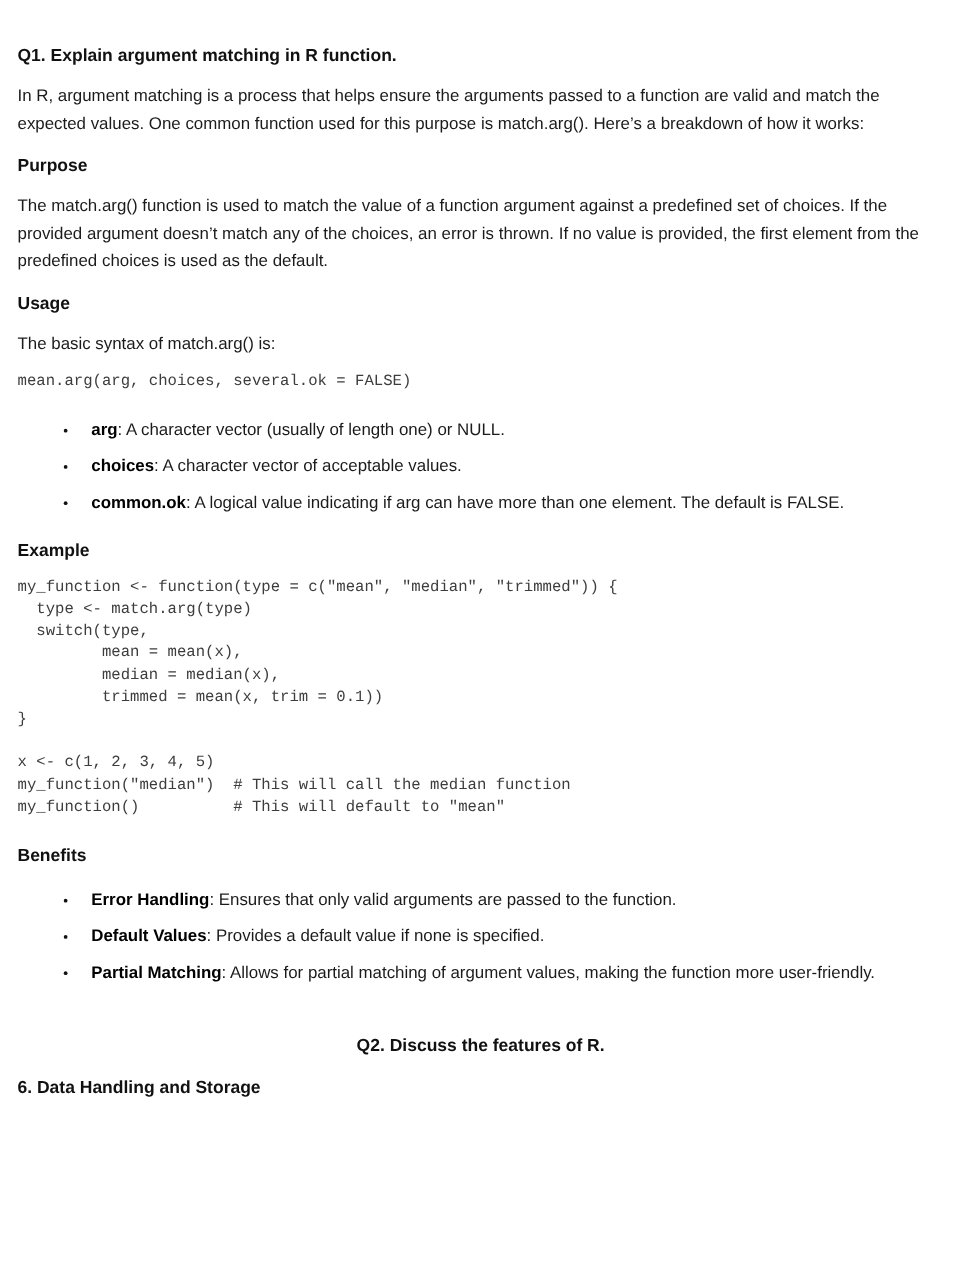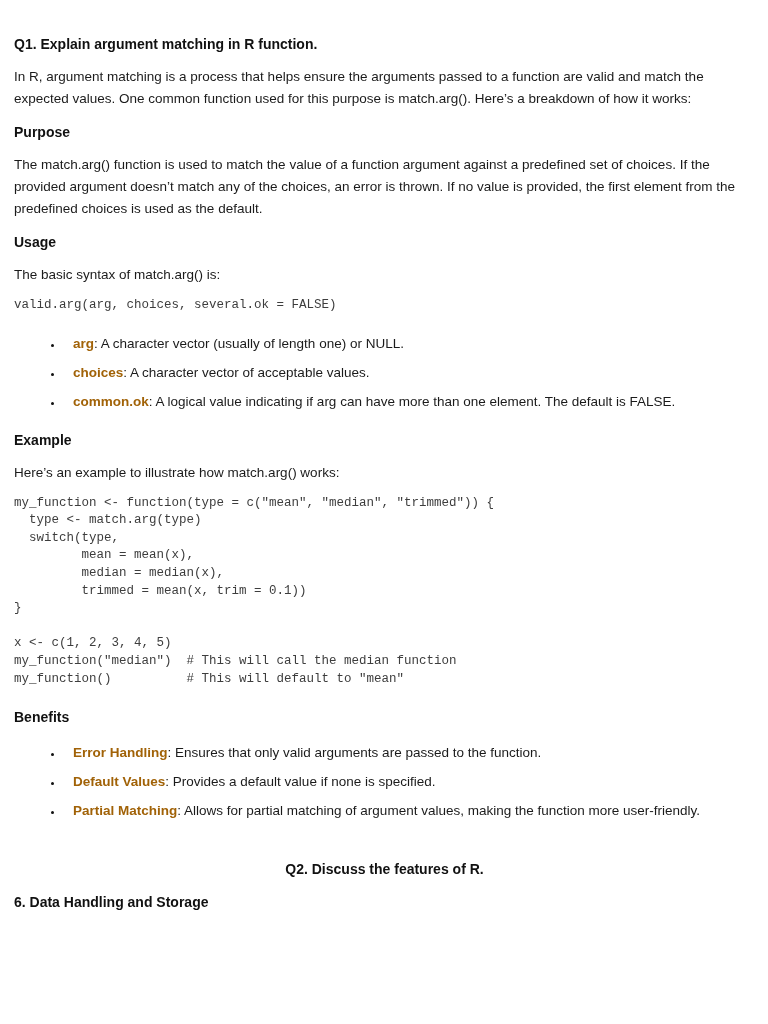--- a/index.html
+++ b/index.html
@@ -42,46 +42,45 @@
     padding-left: 50px;
   }
   ul.bullets li {
     padding-left: 9px;
     margin-bottom: 7px;
   }
   ul.bullets li::marker {
     font-size: 11px;
     color: #111111;
   }
-  .term { font-weight: bold; color: #a16207; }
+  .term { font-weight: bold; color: #000000; }
   .q2-gap { margin-top: 36px; text-align: center; }
 </style>
 </head>
 <body>
 
 <div class="page">
 
   <div class="h">Q1. Explain argument matching in R function.</div>
   <p class="p">In R, argument matching is a process that helps ensure the arguments passed to a function are valid and match the expected values. One common function used for this purpose is match.arg(). Here’s a breakdown of how it works:</p>
 
   <div class="h">Purpose</div>
   <p class="p">The match.arg() function is used to match the value of a function argument against a predefined set of choices. If the provided argument doesn’t match any of the choices, an error is thrown. If no value is provided, the first element from the predefined choices is used as the default.</p>
 
   <div class="h">Usage</div>
   <p class="p">The basic syntax of match.arg() is:</p>
-  <pre class="code">valid.arg(arg, choices, several.ok = FALSE)</pre>
+  <pre class="code">mean.arg(arg, choices, several.ok = FALSE)</pre>
 
   <ul class="bullets">
     <li><span class="term">arg</span><span>: A character vector (usually of length one) or NULL.</span></li>
     <li><span class="term">choices</span><span>: A character vector of acceptable values.</span></li>
     <li><span class="term">common.ok</span><span>: A logical value indicating if arg can have more than one element. The default is FALSE.</span></li>
   </ul>
 
   <div class="h">Example</div>
-  <p class="p">Here’s an example to illustrate how match.arg() works:</p>
   <pre class="code">my_function &lt;- function(type = c("mean", "median", "trimmed")) {
   type &lt;- match.arg(type)
   switch(type,
          mean = mean(x),
          median = median(x),
          trimmed = mean(x, trim = 0.1))
 }
 
 x &lt;- c(1, 2, 3, 4, 5)
 my_function("median")  # This will call the median function

